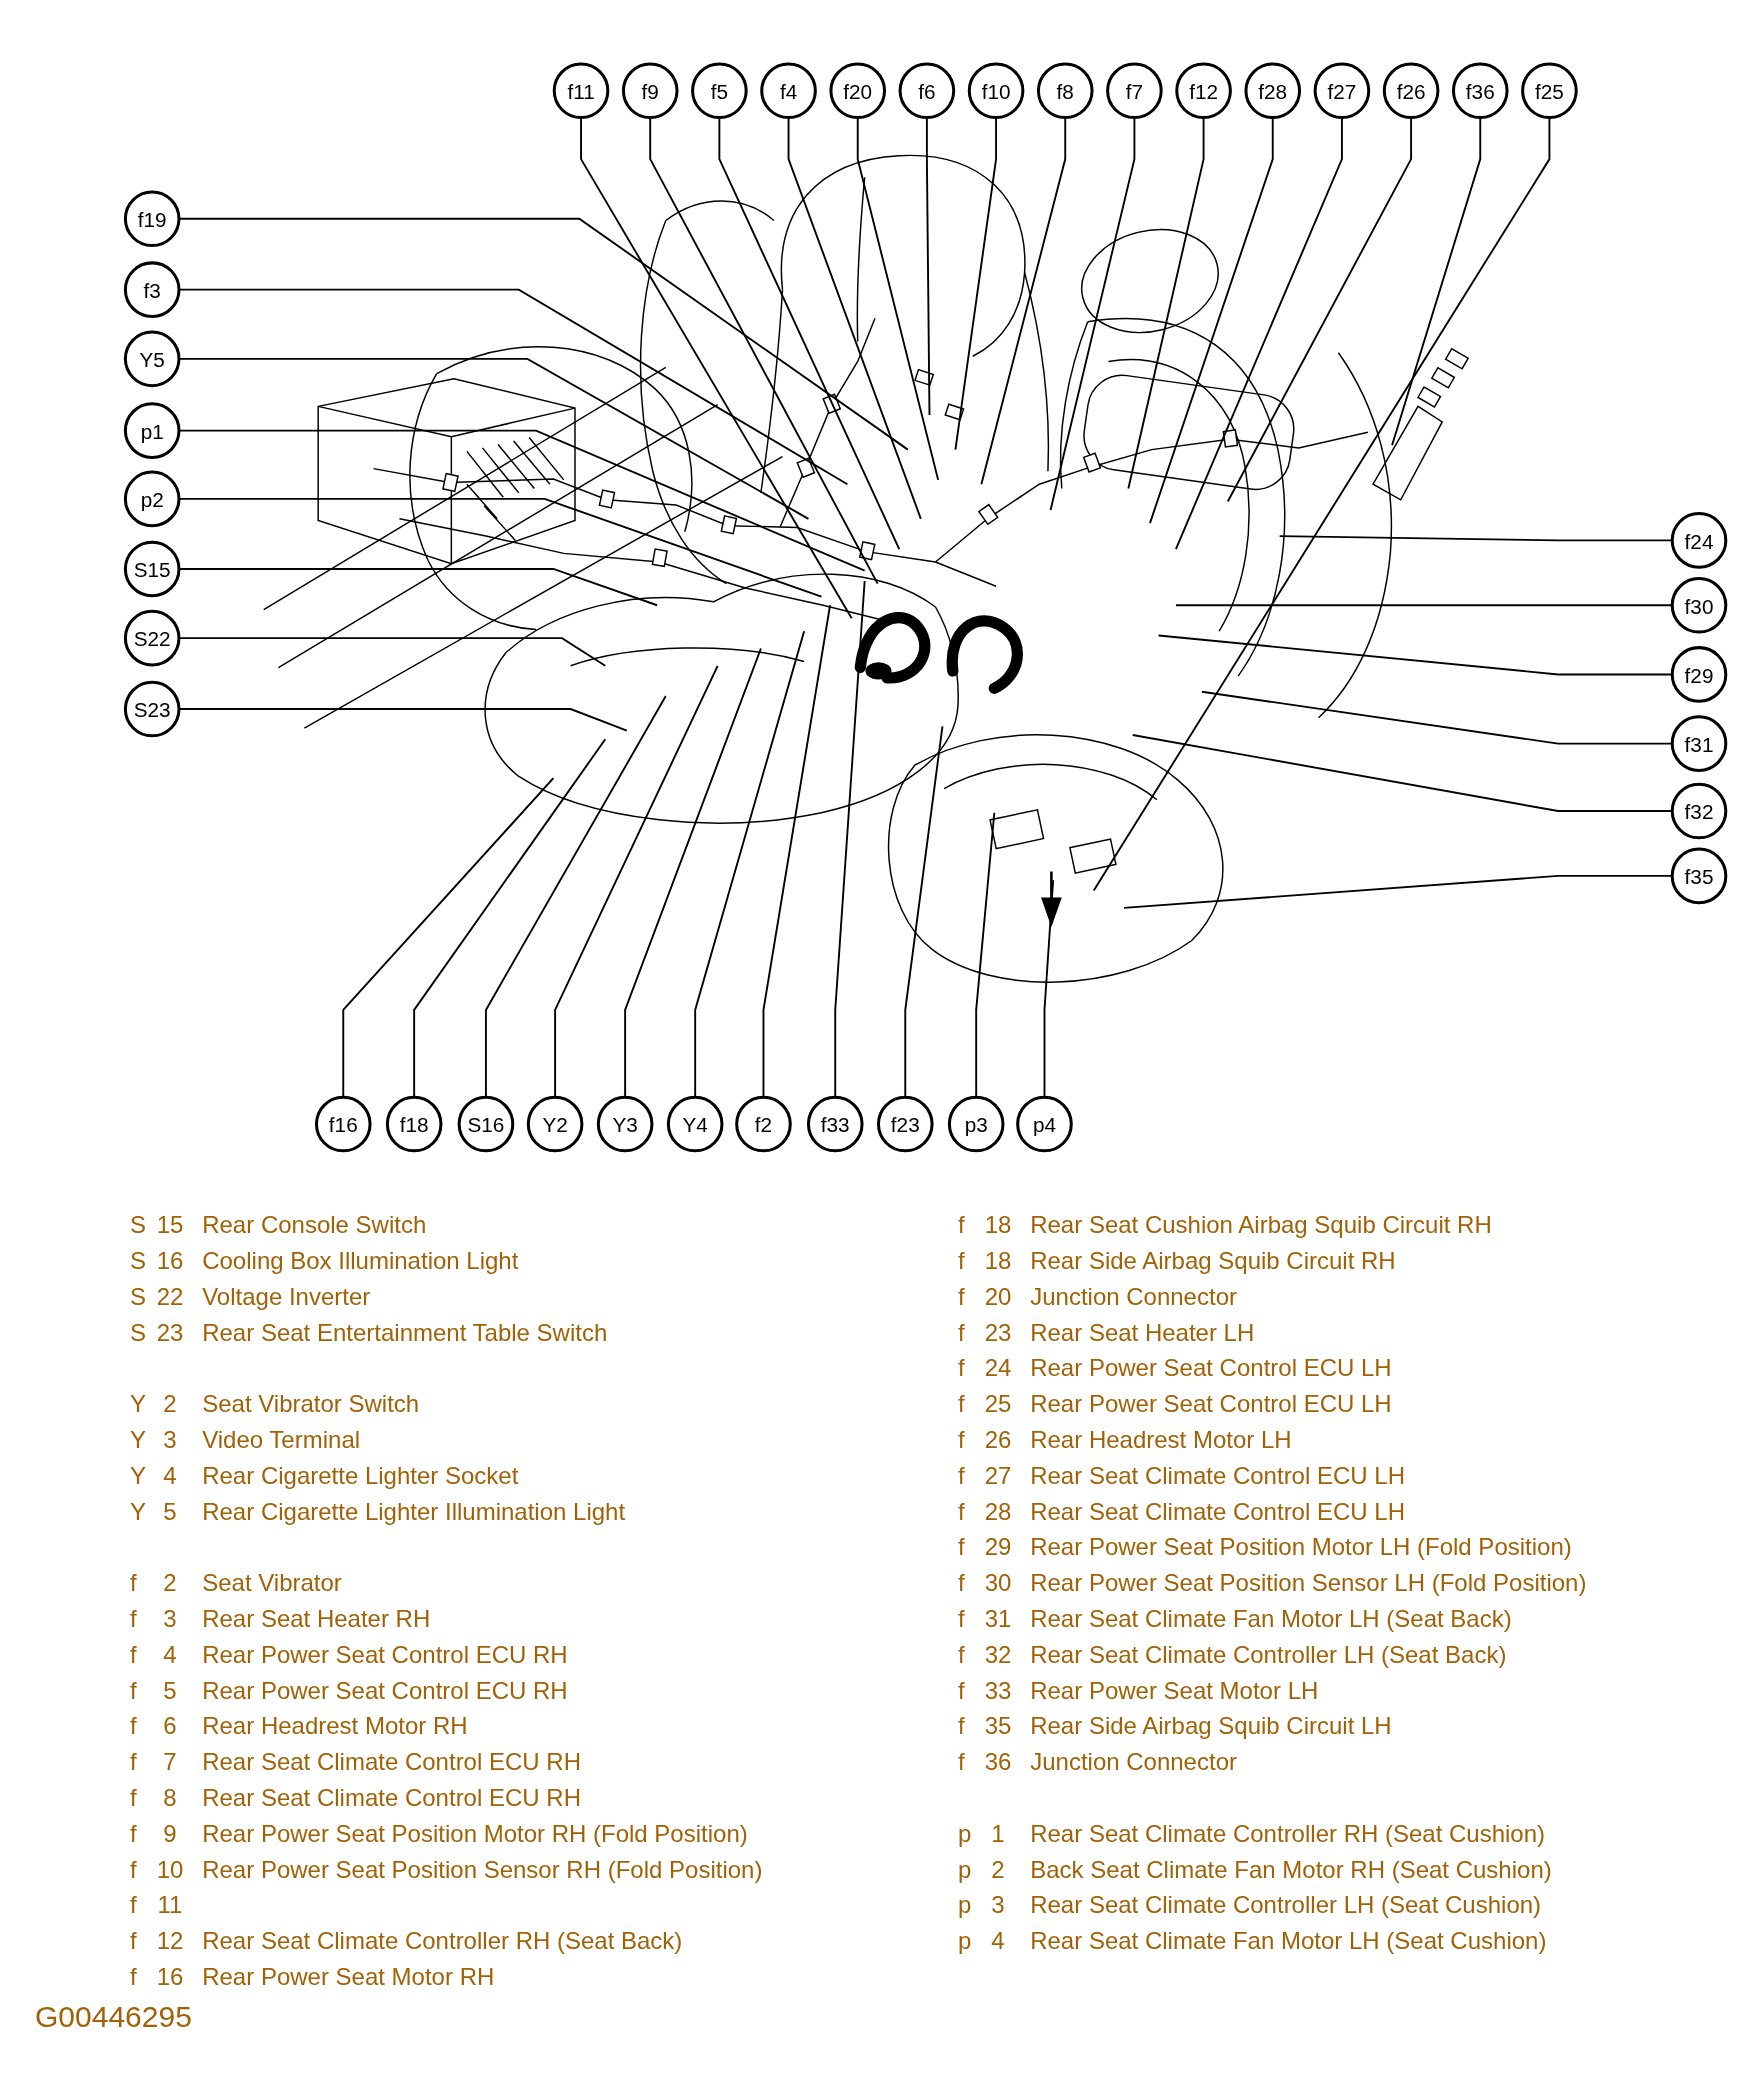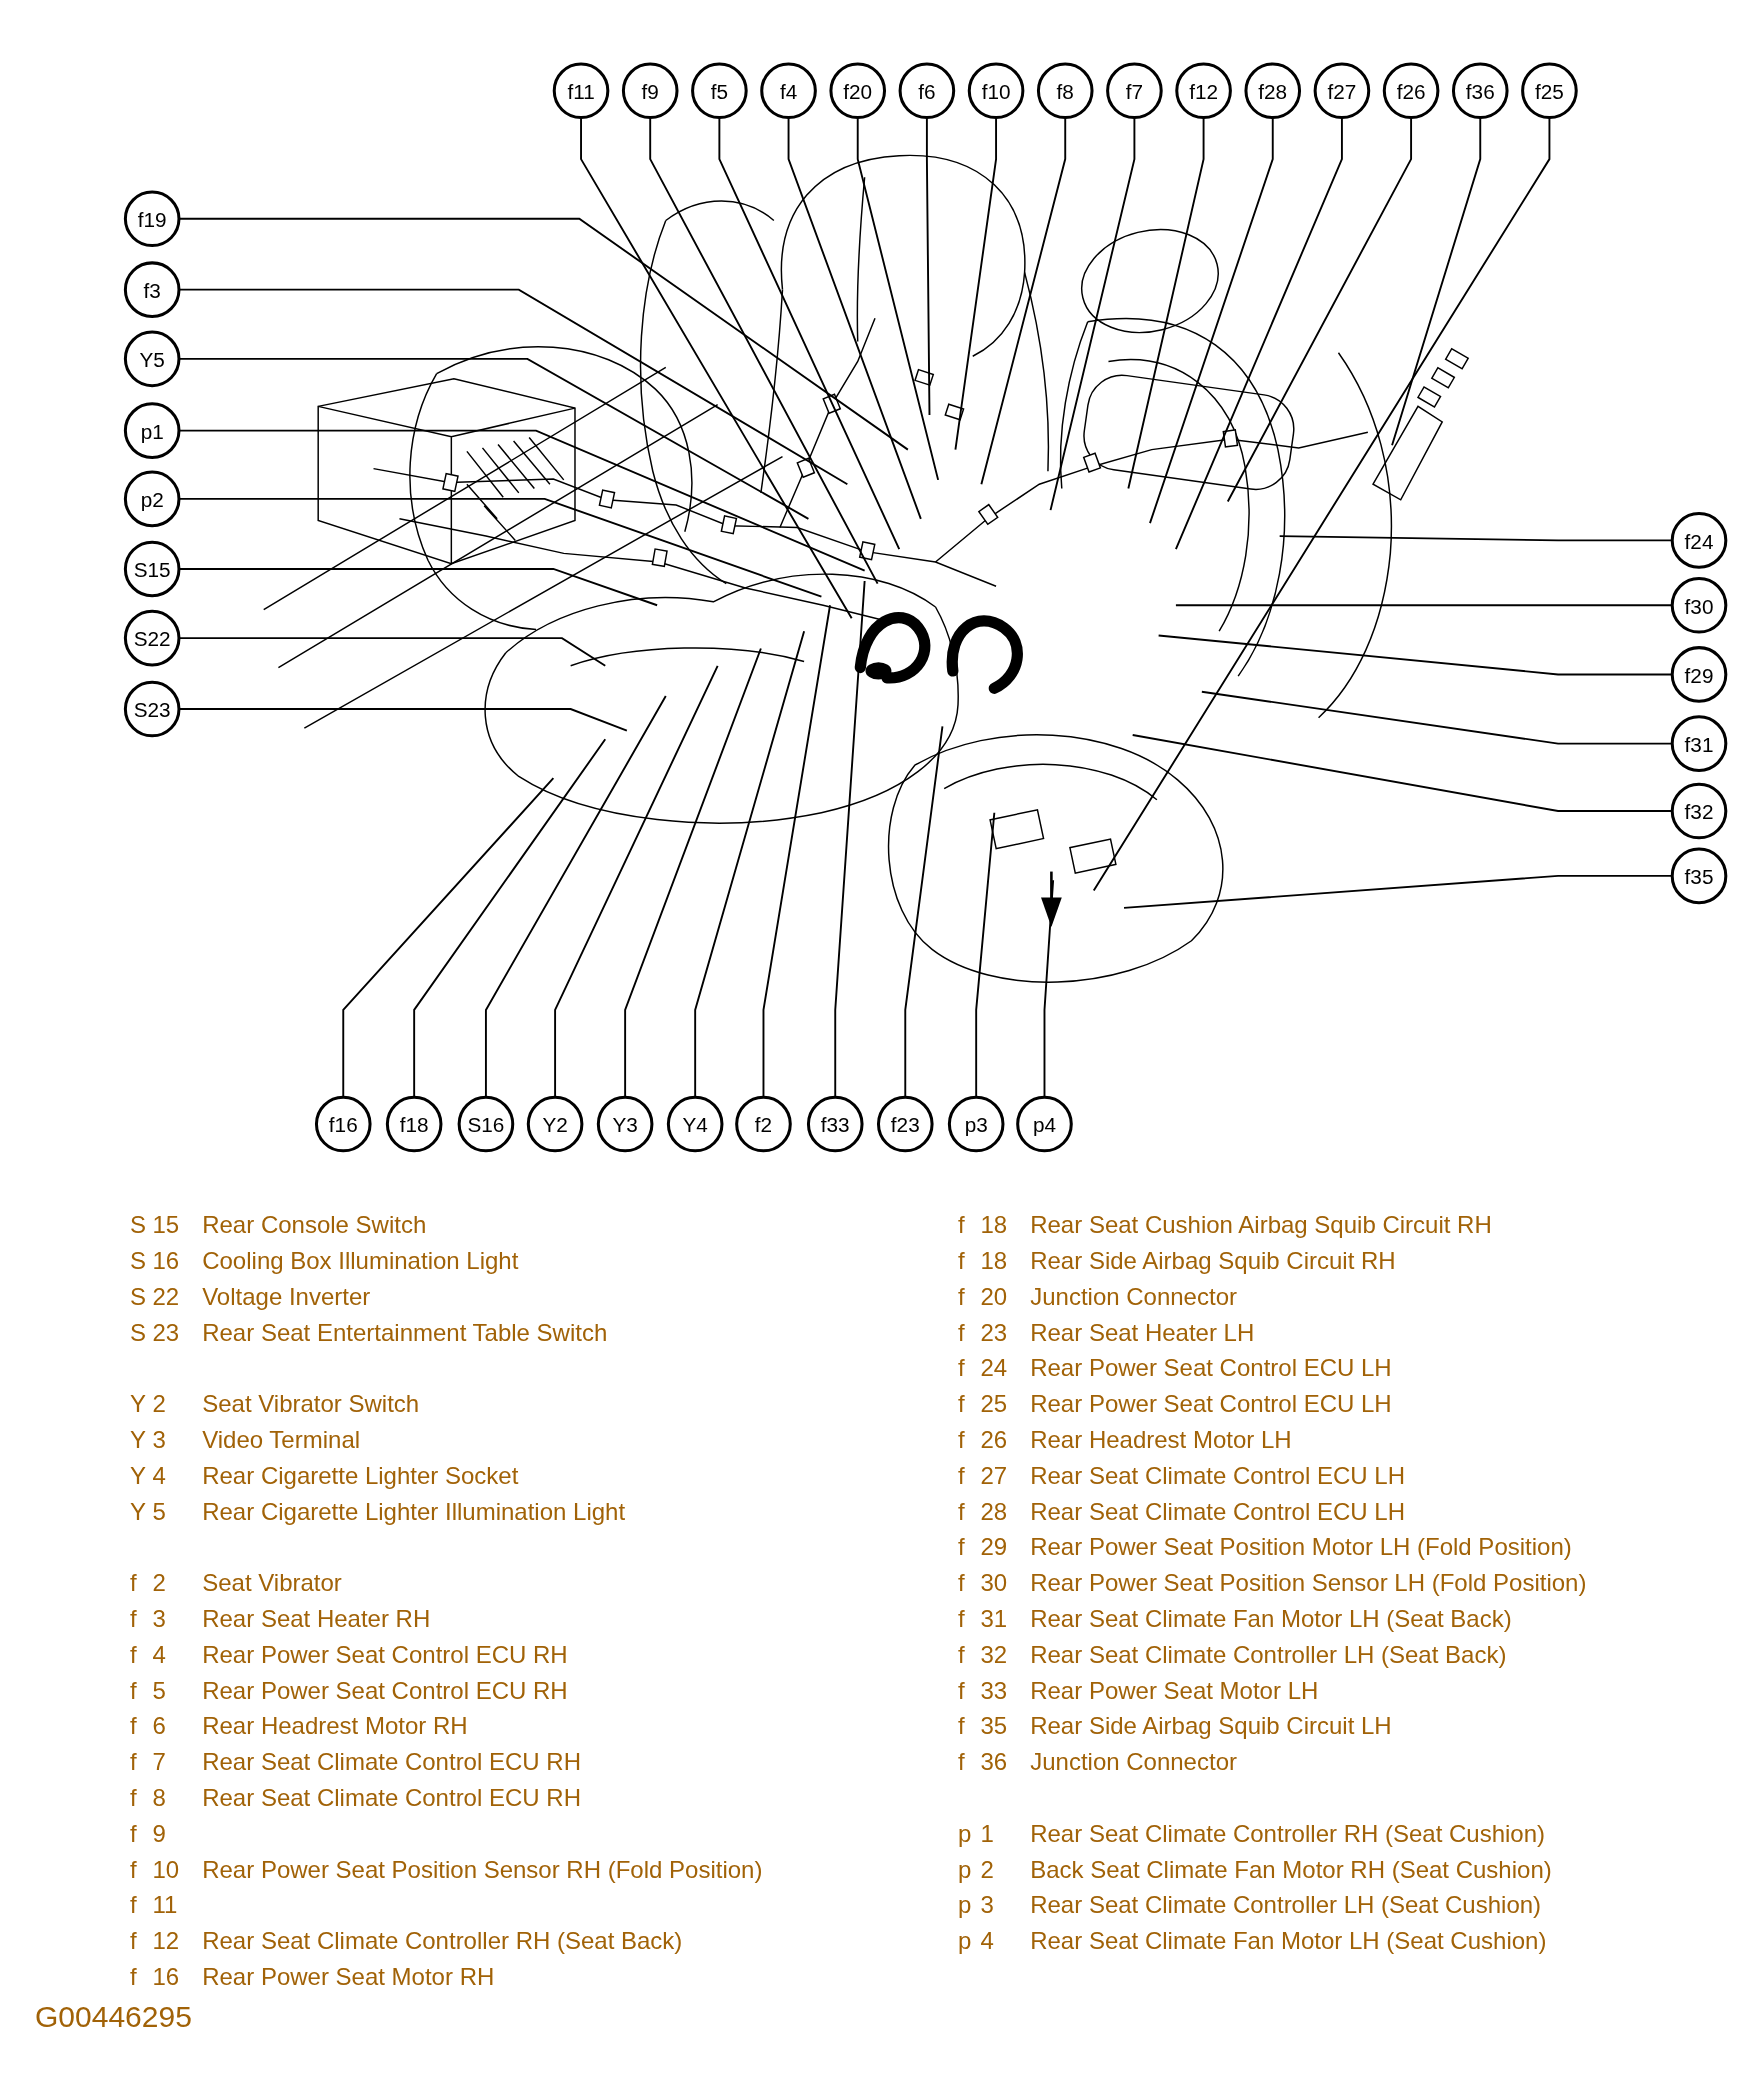--- a/index.html
+++ b/index.html
@@ -5,21 +5,21 @@
   html,body{margin:0;padding:0;background:#ffffff;}
   #canvas{
     position:relative;width:1763px;height:2089px;background:#ffffff;
     font-family:"Liberation Sans", sans-serif;color:#a16207;overflow:hidden;
   }
   #art{position:absolute;left:0;top:0;}
   .callout-label{font-family:"Liberation Sans", sans-serif;font-size:24px;fill:#000;}
   .legend-row{position:absolute;display:flex;align-items:baseline;height:36px;line-height:36px;
     font-size:24px;white-space:nowrap;}
   .legend-letter{display:inline-block;width:22.5px;}
-  .legend-num{display:inline-block;width:35px;text-align:left;margin-right:14.7px;}
+  .legend-num{display:inline-block;width:35px;text-align:center;margin-right:14.7px;}
   .legend-name{display:inline-block;}
   #figure-id{position:absolute;left:35px;top:2000px;font-size:30px;}
 </style>
 </head>
 <body>
 
 <div id="canvas">
 
   <svg id="art" width="1763" height="2089" viewBox="0 0 2039 2416">
 
@@ -372,20 +372,21 @@
         <span class="legend-name">Rear Seat Climate Control ECU RH</span>
       </div>
       <div class="legend-row" style="left: 130px; top: 1780px;">
         <span class="legend-letter">f</span>
         <span class="legend-num">8</span>
         <span class="legend-name">Rear Seat Climate Control ECU RH</span>
       </div>
       <div class="legend-row" style="left: 130px; top: 1816px;">
         <span class="legend-letter">f</span>
         <span class="legend-num">9</span>
+        <span class="legend-name">Rear Power Seat Position Motor RH (Fold Position)</span>
       </div>
       <div class="legend-row" style="left: 130px; top: 1852px;">
         <span class="legend-letter">f</span>
         <span class="legend-num">10</span>
         <span class="legend-name">Rear Power Seat Position Sensor RH (Fold Position)</span>
       </div>
       <div class="legend-row" style="left: 130px; top: 1887px;">
         <span class="legend-letter">f</span>
         <span class="legend-num">11</span>
       </div>

